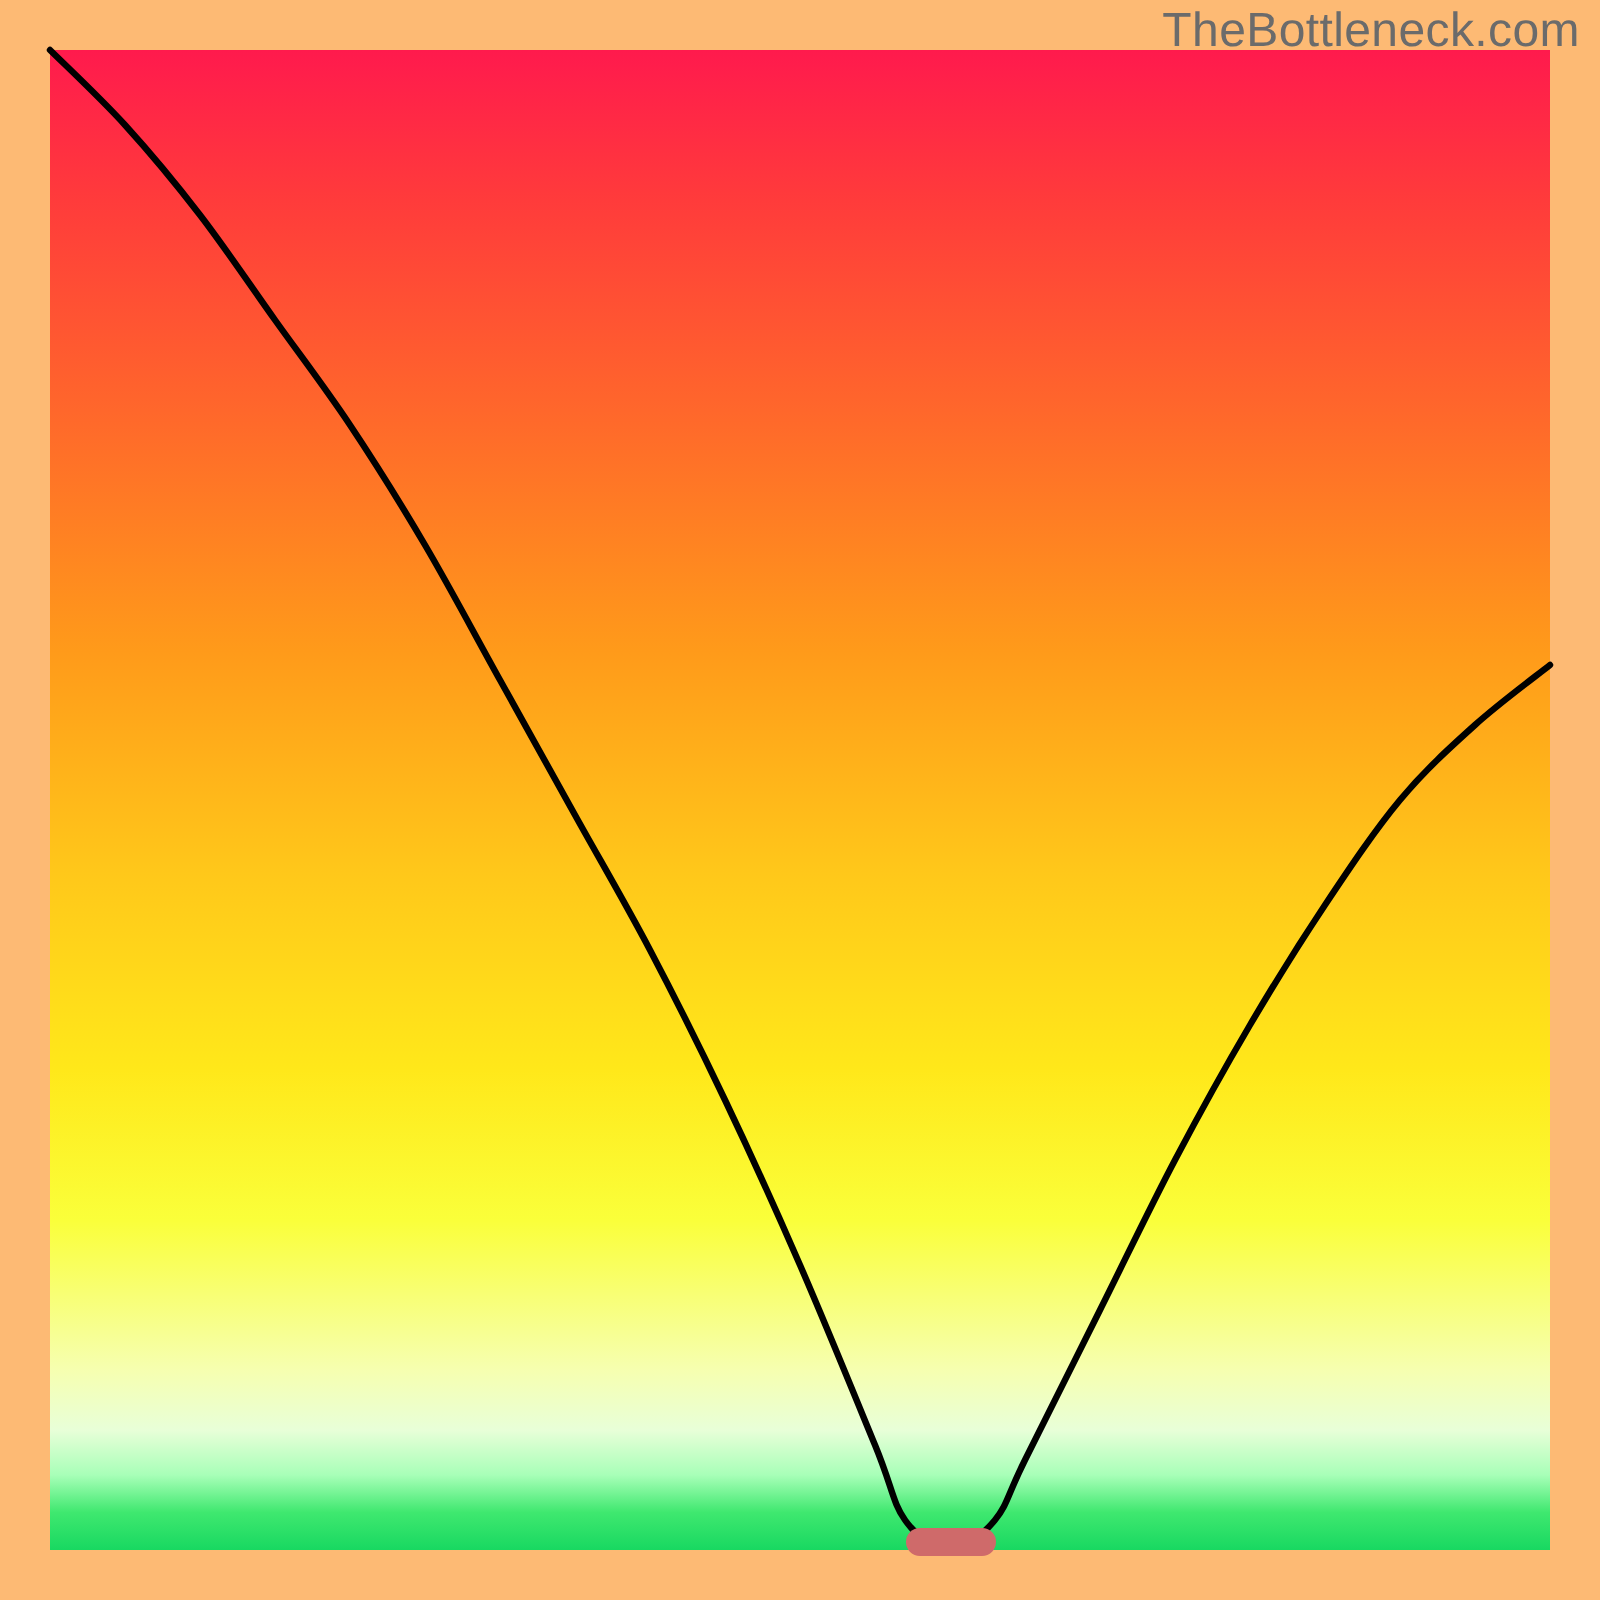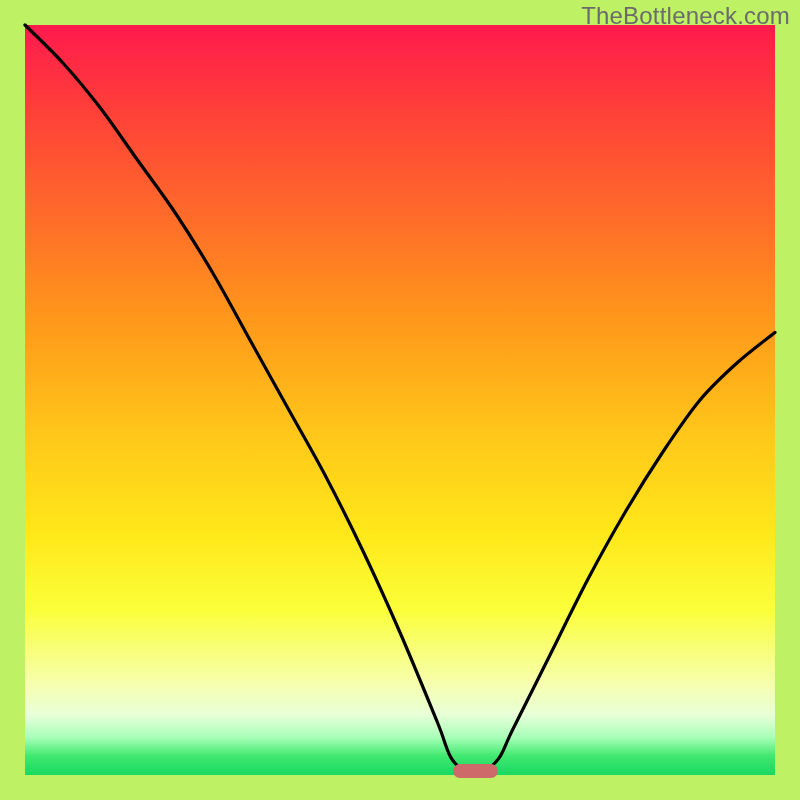--- a/index.html
+++ b/index.html
@@ -8,21 +8,21 @@
     width: 800px;
     height: 800px;
     background: #000;
     overflow: hidden;
     font-family: Arial, Helvetica, sans-serif;
   }
   .frame {
     position: relative;
     width: 800px;
     height: 800px;
-    background: #bef264;
+    background: #fdba74;
   }
   .plot-area {
     position: absolute;
     left: 25px;
     top: 25px;
     width: 750px;
     height: 750px;
     background: linear-gradient(
       to bottom,
       #ff1a4d 0%,

